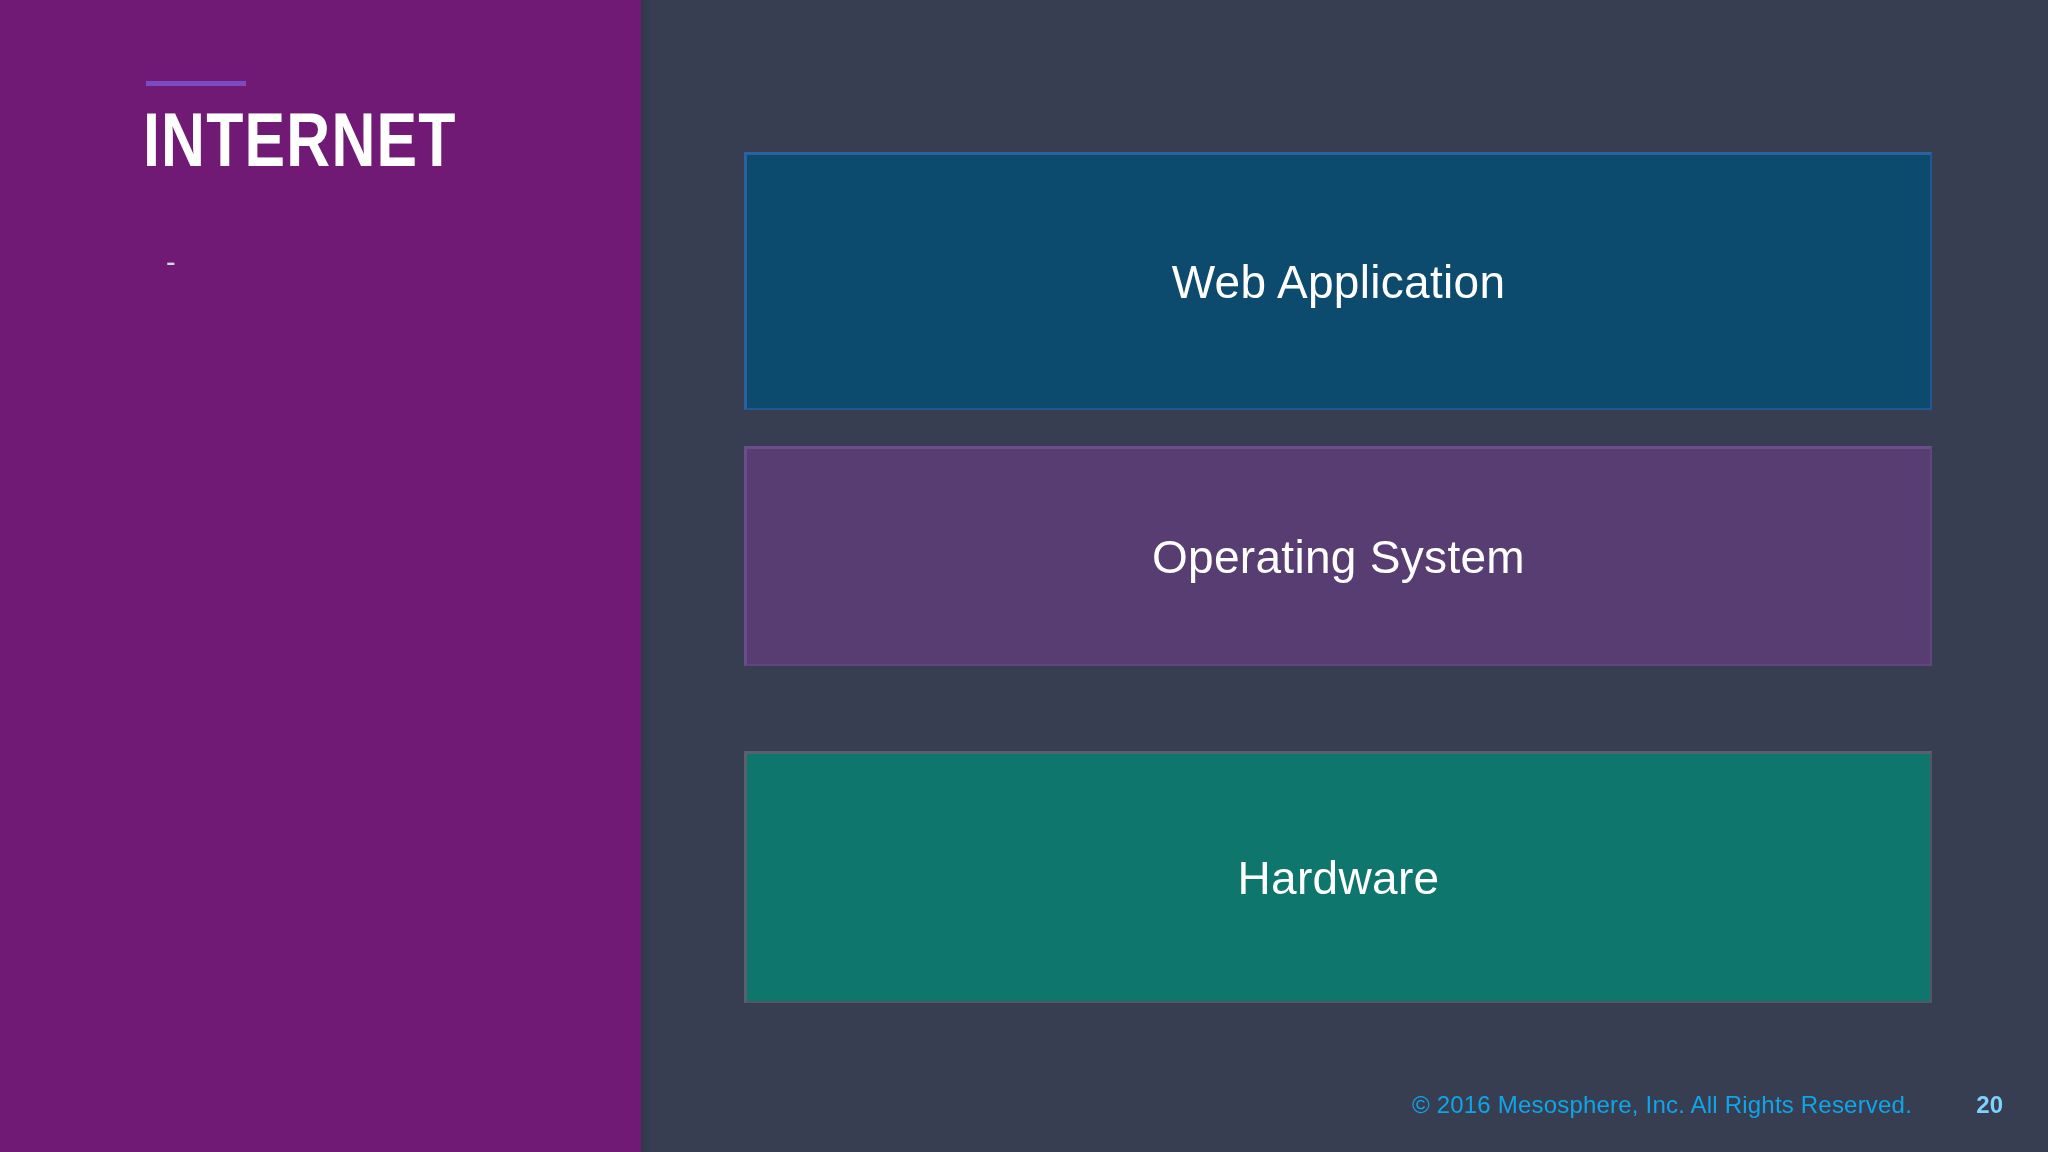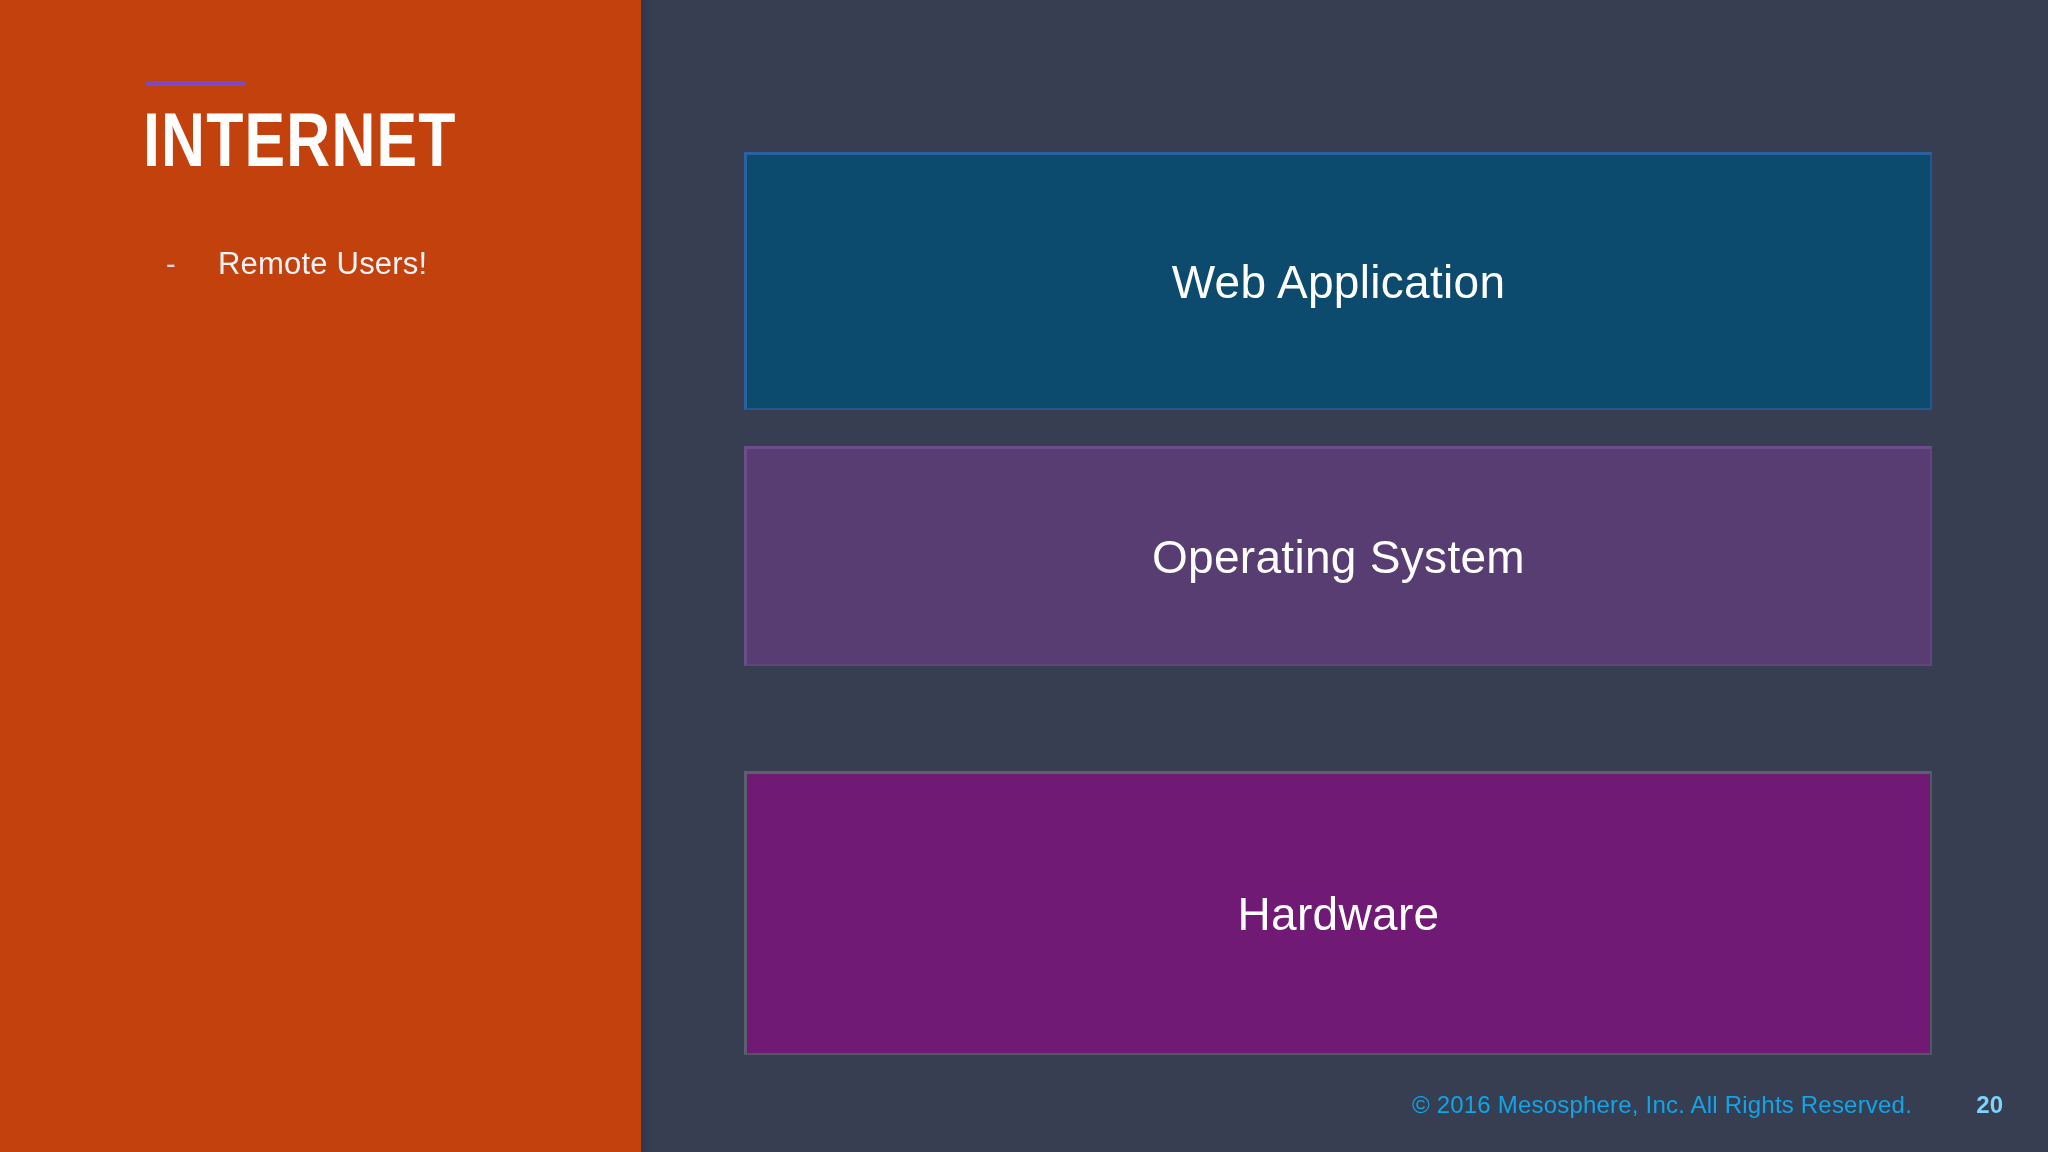--- a/index.html
+++ b/index.html
@@ -20,21 +20,21 @@
     background: #383e52; 
   }
 
   
   #left-panel {
     position: absolute;
     left: 0;
     top: 0;
     width: 641px;
     height: 1152px;
-    background: #c2410c;
+    background: #701a75;
   }
   
   #panel-seam {
     position: absolute;
     left: 641px;
     top: 0;
     width: 10px;
     height: 1152px;
     background: linear-gradient(to right, #31364b 0%, #383e52 100%);
   }
@@ -127,23 +127,23 @@
   #layer-os {
     top: 294px;
     height: 220px;
     background: #573d71;
     border-top: 3px solid #6b4d89;
     border-left: 3px solid #6b4d89;
     border-right: 2px solid #63457e;
     border-bottom: 2px solid #63457e;
   }
   #layer-hw {
-    top: 619px;
-    height: 284px;
-    background: #701a75;
+    top: 599px;
+    height: 252px;
+    background: #0f766e;
     border-top: 3px solid #5a606d;
     border-left: 3px solid #5a606d;
     border-right: 2px solid #515764;
     border-bottom: 2px solid #515764;
   }
 
   
   #footer-copyright {
     position: absolute;
     right: 136px;
@@ -171,21 +171,20 @@
 
   <div id="left-panel">
 
     <div id="accent-rule"></div>
 
     <h1 id="page-title">INTERNET</h1>
 
     <div id="bullet-list">
       <div class="bullet-row">
         <span class="bullet-marker">-</span>
-        <span class="bullet-text">Remote Users!</span>
       </div>
     </div>
 
   </div>
 
   <div id="panel-seam"></div>
 
   <div id="stack">
 
     <div id="layer-web" class="stack-layer">

